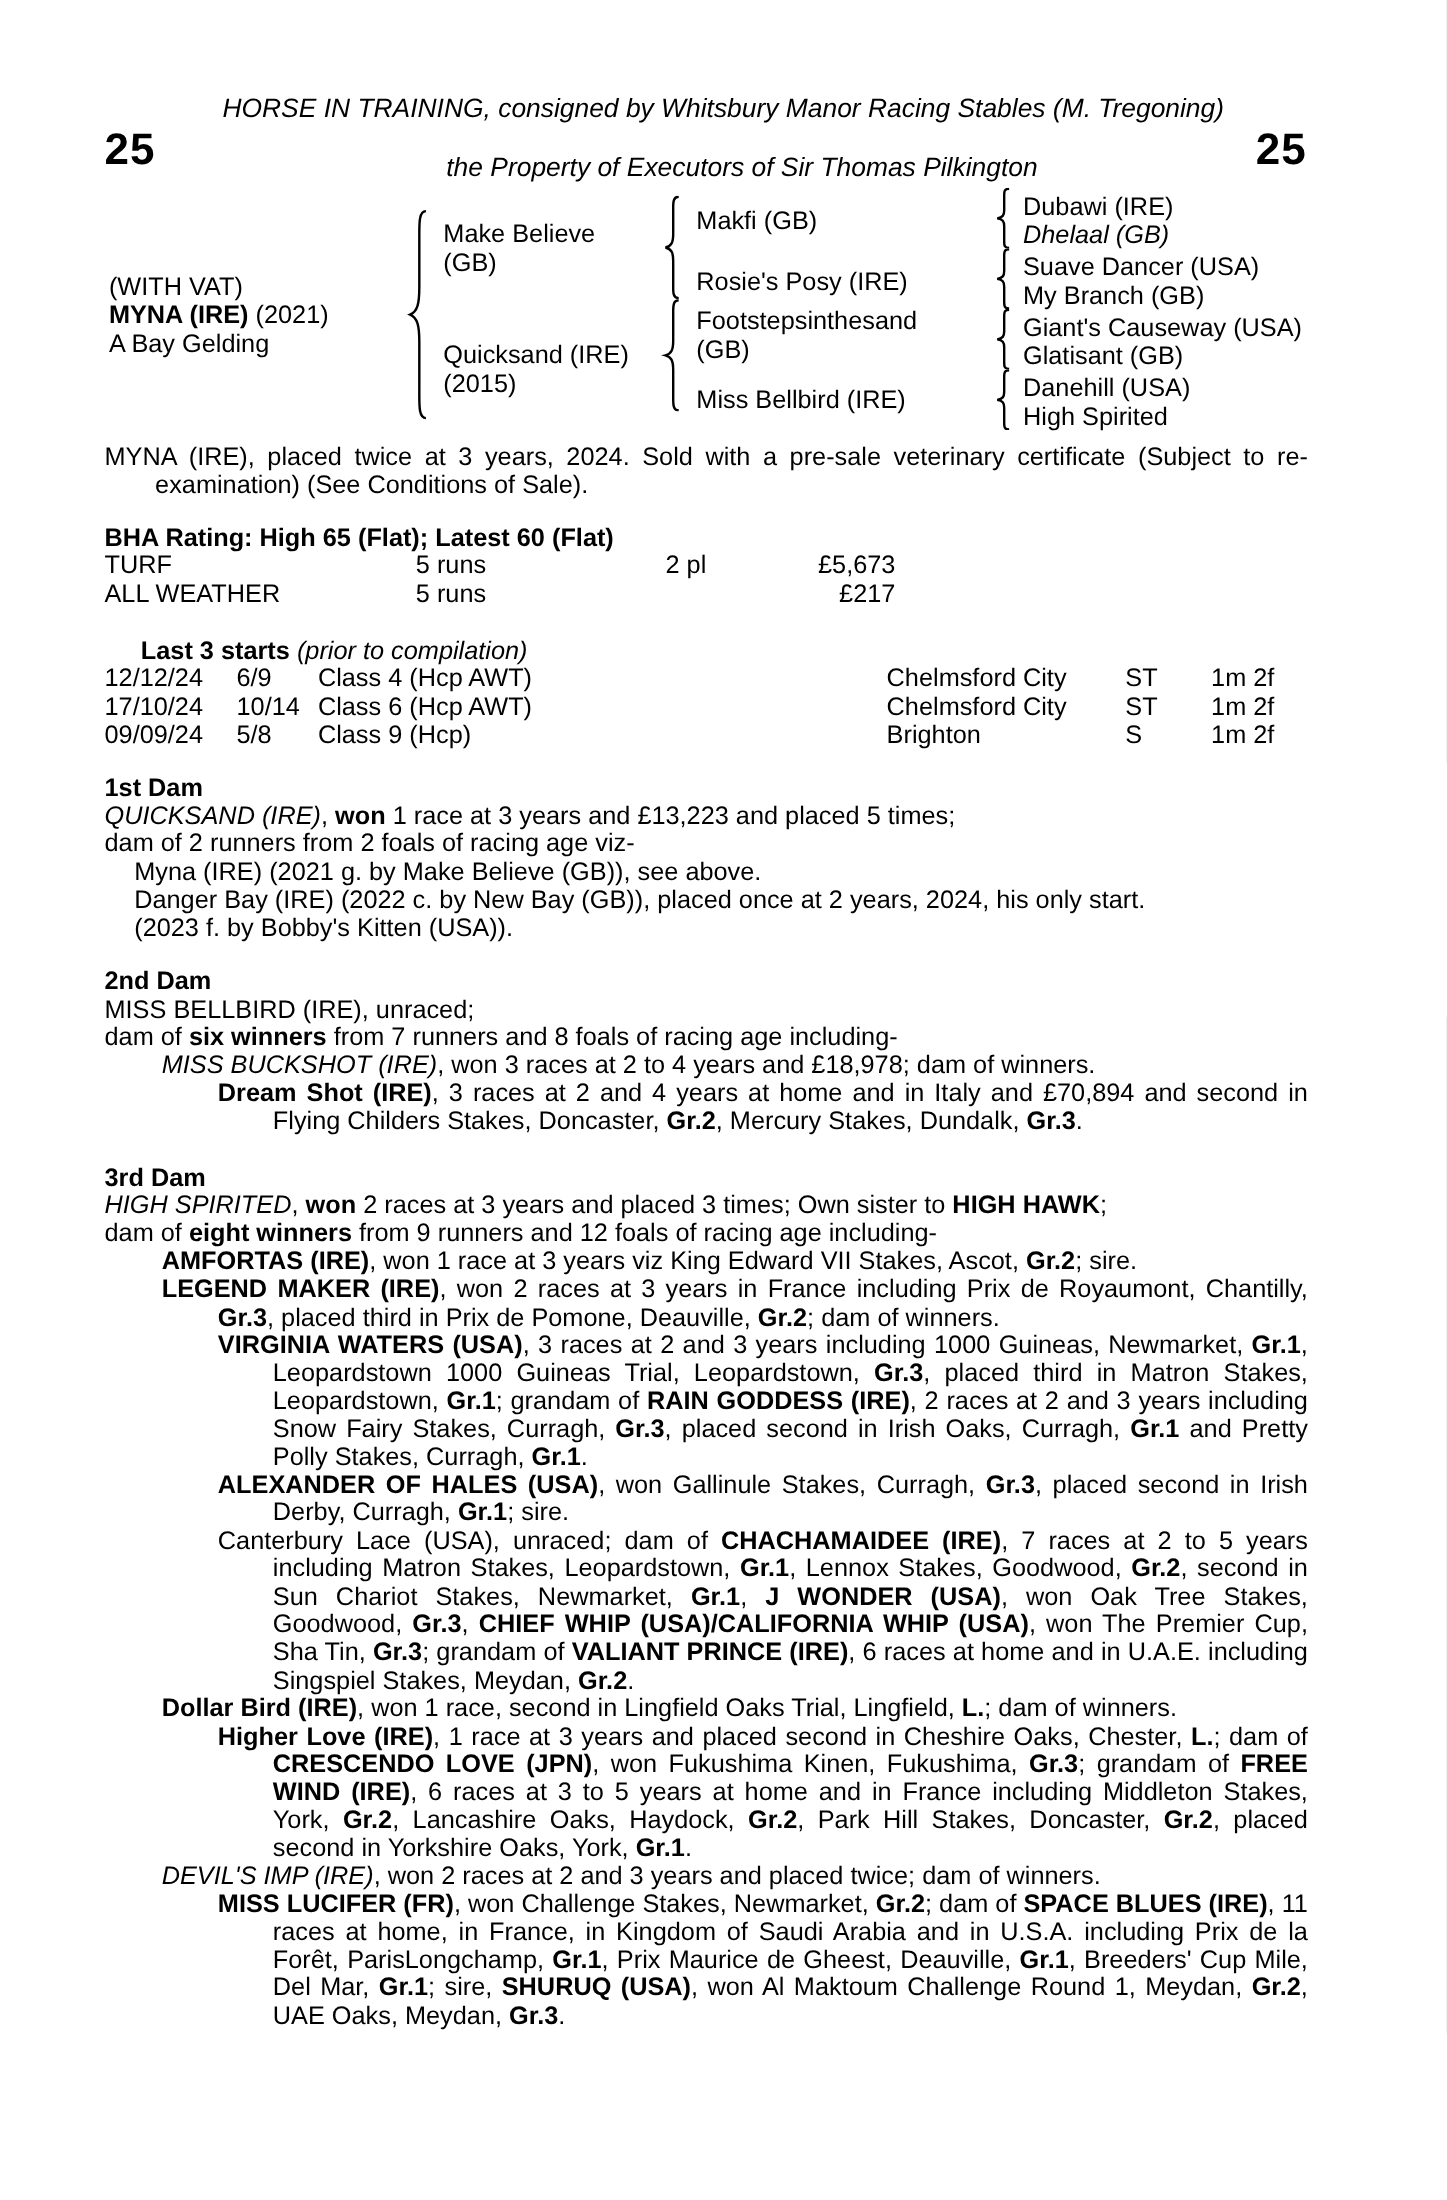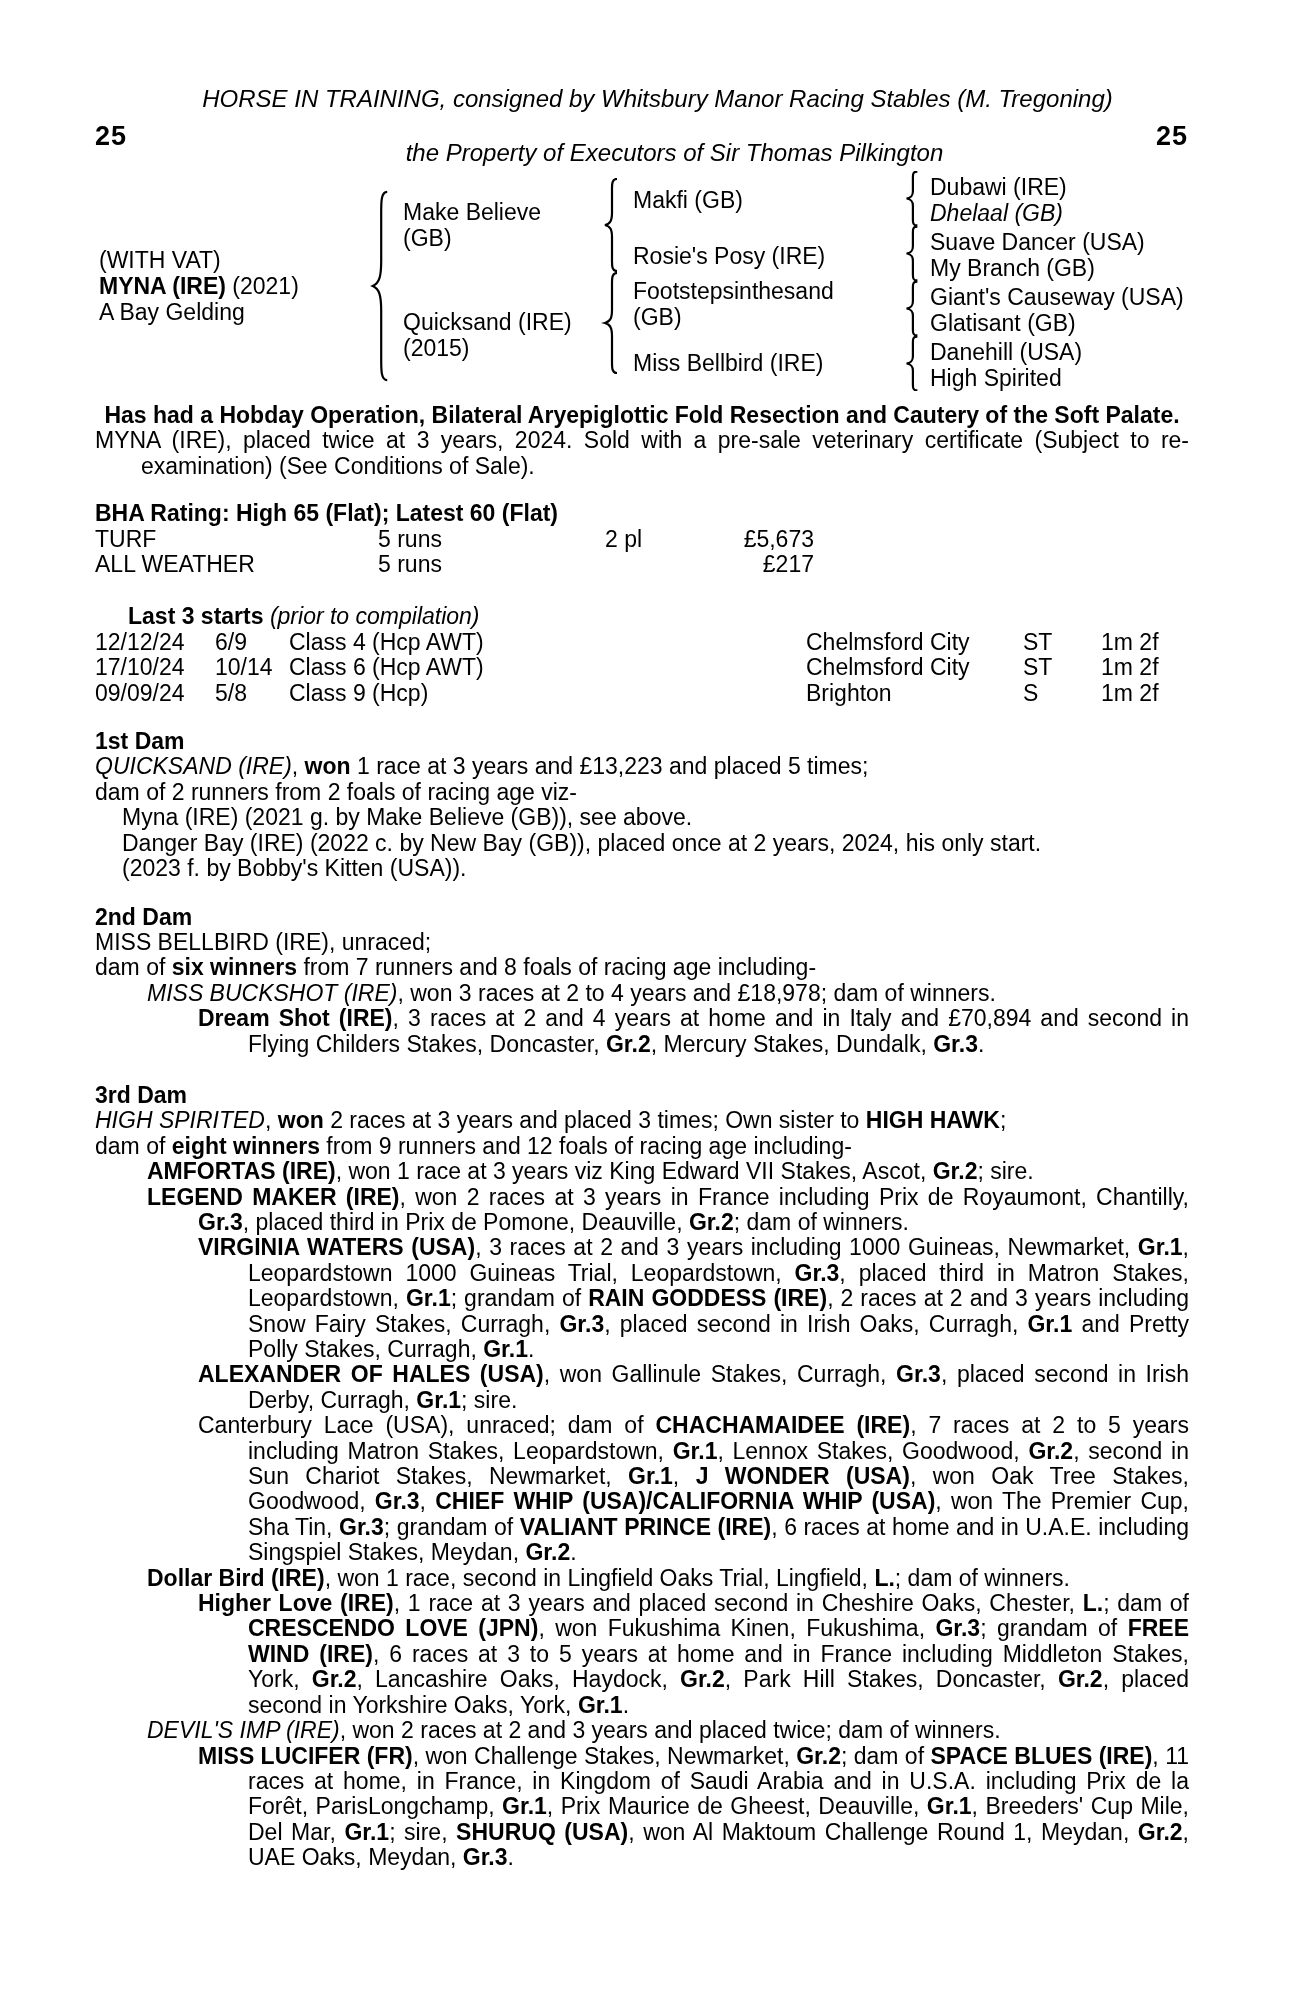--- a/index.html
+++ b/index.html
@@ -8,21 +8,21 @@
     position:relative;width:1315px;height:2000px;background:#ffffff;color:#000000;
     font-family:"Liberation Sans","DejaVu Sans",sans-serif;
     font-size:23px;line-height:25.4px;margin:0 auto;overflow:hidden;
   }
   .b{font-weight:bold;}
   .i{font-style:italic;}
   
   .hdr-line{position:absolute;left:0;width:100%;text-align:center;font-style:italic;font-size:24px;line-height:26px;}
   .hdr1{top:86px;}
   .hdr2{top:140px;padding-left:17px;}
-  .lot{position:absolute;top:116px;font-size:27px;font-weight:bold;line-height:40px;letter-spacing:1px;}
+  .lot{position:absolute;top:116px;font-size:40px;font-weight:bold;line-height:40px;letter-spacing:1px;}
   .lot-left{left:95px;}
   .lot-right{right:127px;}
   
   .ped-item{position:absolute;white-space:nowrap;font-size:23px;line-height:25px;}
   .brace{position:absolute;}
   .brace svg{display:block;width:100%;height:100%;}
   
   .flow{position:absolute;left:95px;top:403px;width:1094px;}
   .para{margin:0;text-align:justify;}
   .note{font-weight:bold;text-align:center;}
@@ -107,21 +107,20 @@
   <div class="ped-item" style="left:930px;top:201px;font-style:italic;">Dhelaal (GB)</div>
   <div class="ped-item" style="left:930px;top:230px;">Suave Dancer (USA)</div>
   <div class="ped-item" style="left:930px;top:256px;">My Branch (GB)</div>
   <div class="ped-item" style="left:930px;top:285px;">Giant's Causeway (USA)</div>
   <div class="ped-item" style="left:930px;top:311px;">Glatisant (GB)</div>
   <div class="ped-item" style="left:930px;top:340px;">Danehill (USA)</div>
   <div class="ped-item" style="left:930px;top:366px;">High Spirited</div>
 
   <div class="flow">
 
-    <p class="para note">Has had a Hobday Operation, Bilateral Aryepiglottic Fold Resection and Cautery of the Soft Palate.</p>
     <p class="para lv0h">MYNA (IRE), placed twice at 3 years, 2024. Sold with a pre-sale veterinary certificate (Subject to re-examination) (See Conditions of Sale).</p>
 
     <div class="bha-head">BHA Rating: High 65 (Flat); Latest 60 (Flat)</div>
     <div class="bha-row">
       <div>TURF</div>
       <div>5 runs</div>
       <div>2 pl</div>
       <div class="bha-earn">£5,673</div>
     </div>
     <div class="bha-row">

